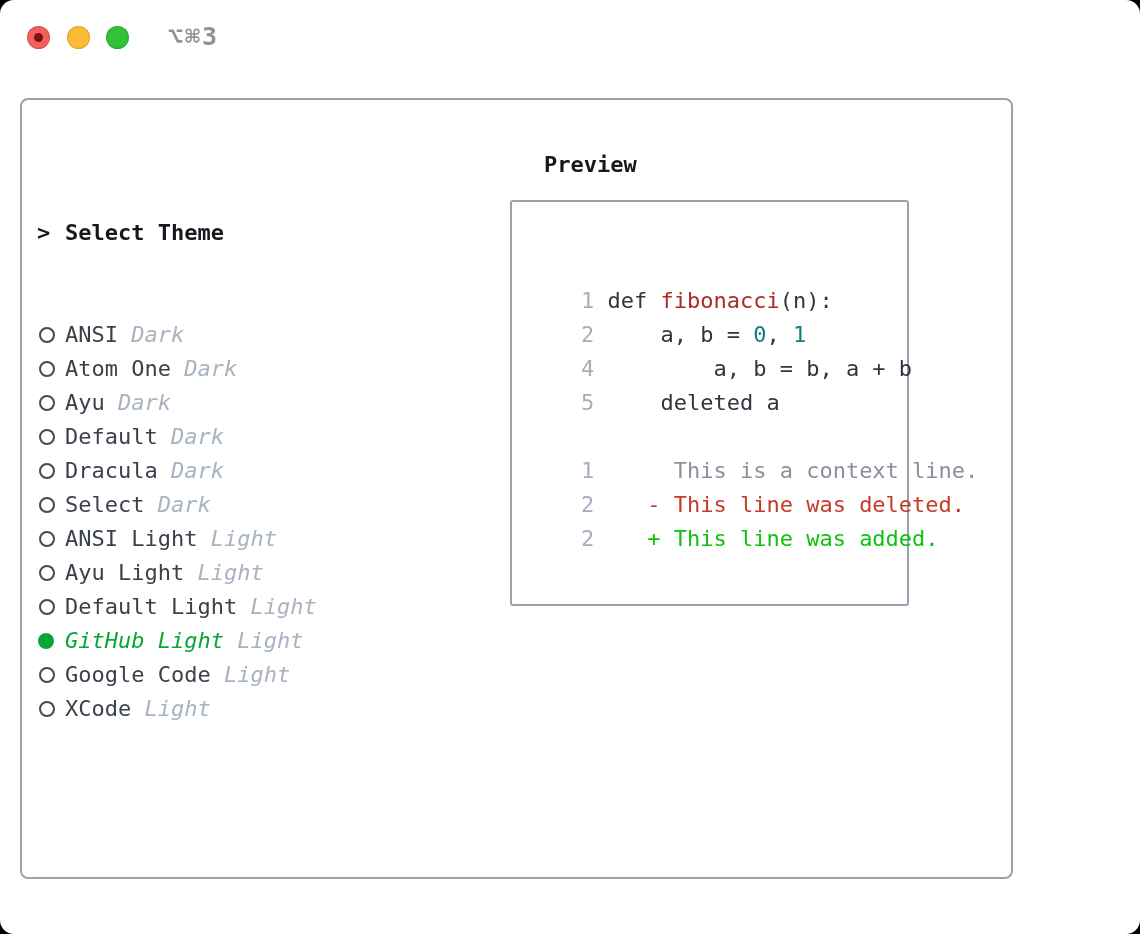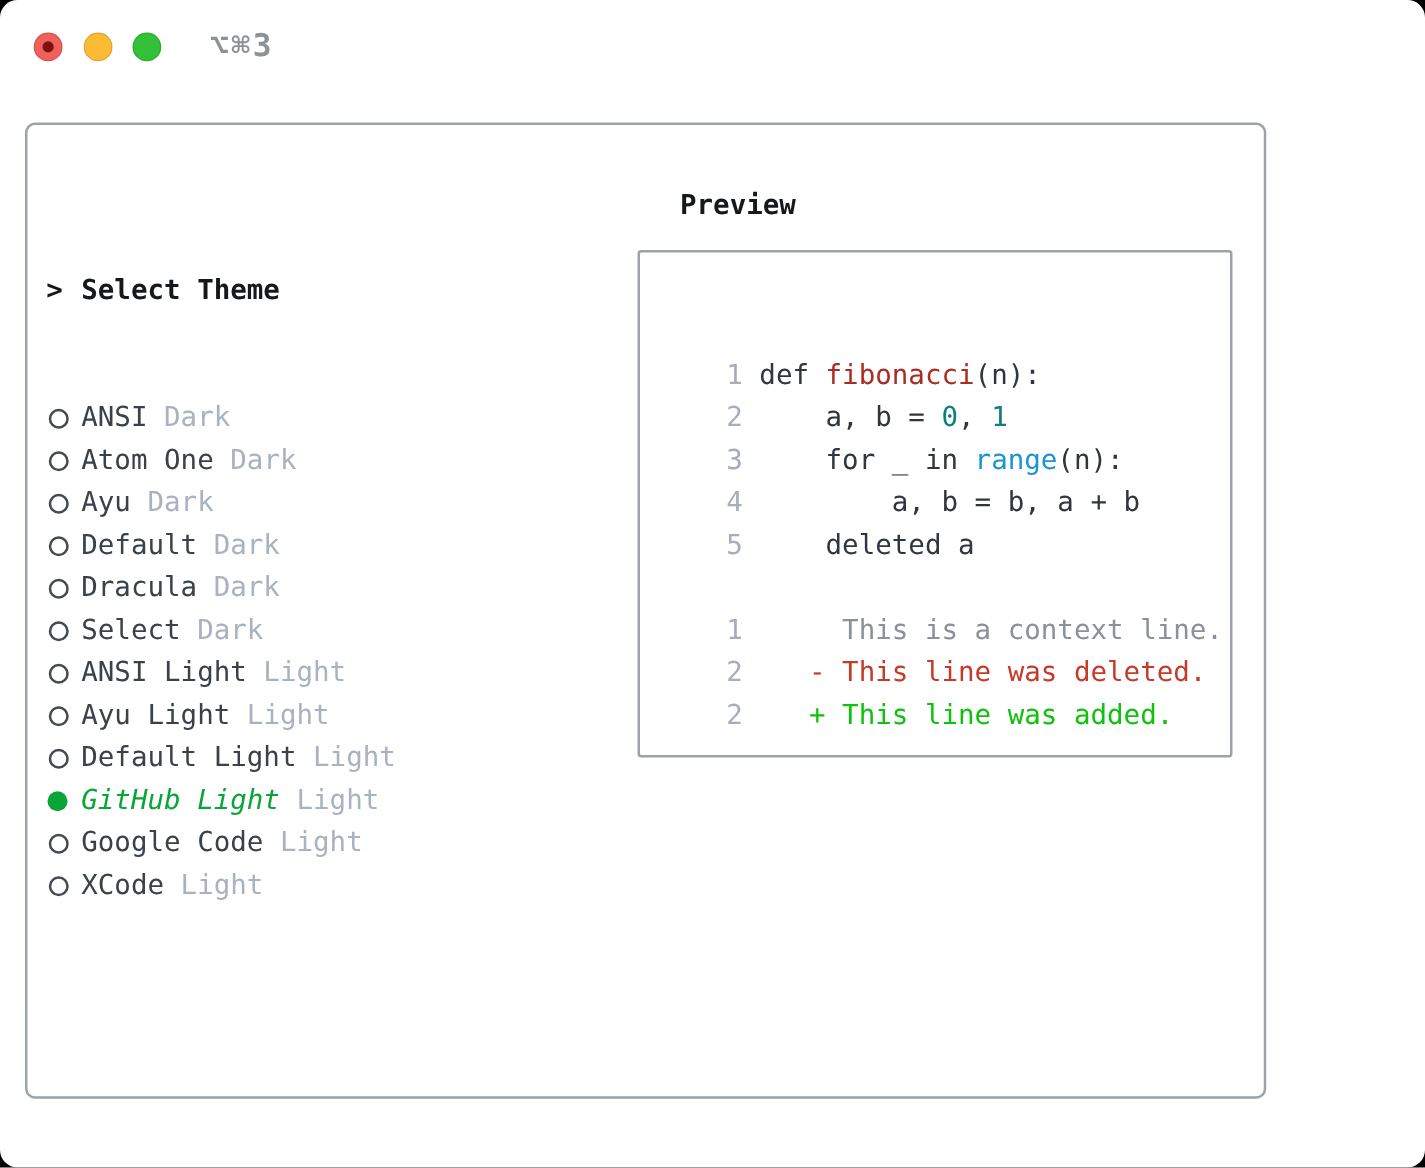--- a/index.html
+++ b/index.html
@@ -65,35 +65,35 @@
   }
   .dot {
     width: 16px; height: 16px; margin-left: 1px;
     border-radius: 50%;
     background: var(--selected-green);
   }
   .hdr-prefix { flex: 0 0 28px; font-weight: bold; color: var(--header-black); }
   .hdr-label  { font-weight: bold; color: var(--header-black); }
   .theme-name { color: var(--text-dark); }
   .theme-name.sel { color: var(--selected-green); font-style: italic; }
-  .variant-tag { color: var(--muted-gray); }
+  .variant-tag { color: var(--muted-gray); font-style: italic; }
   .apply-block { margin-top: 34px; }
   .apply-hdr { color: var(--header-black); }
 
   
   .preview-title {
     position: absolute; left: 480px; top: 48px;
     height: 34px; line-height: 34px;
     font-size: 22px; font-weight: bold;
     color: var(--header-black);
     margin-left: 42px;
   }
   .preview-box {
     position: absolute; left: 488px; top: 100px;
-    width: 476px; height: 406px;
+    width: 399px; height: 406px;
     border: 2px solid var(--border-gray);
     border-radius: 3px;
     box-sizing: border-box;
     background: #fff;
   }
   .code {
     position: absolute; left: 16px; top: 48px;
     font-size: 22px; line-height: 34px;
     white-space: pre;
   }
@@ -162,22 +162,20 @@
     </div>
 
     <div class="preview-title">Preview</div>
 
     <div class="preview-box">
       <div class="code" id="code-block"><div class="cl">
     <span class="ln">1</span><span class="segs"><span class="s-code">def </span><span class="s-function">fibonacci</span><span class="s-code">(n):</span></span>
   </div><div class="cl">
     <span class="ln">2</span><span class="segs"><span class="s-code">    a, b = </span><span class="s-number">0</span><span class="s-code">, </span><span class="s-number">1</span></span>
   </div><div class="cl">
-    <span class="ln">3</span><span class="segs"><span class="s-code">    for _ in </span><span class="s-builtin">range</span><span class="s-code">(n):</span></span>
-  </div><div class="cl">
     <span class="ln">4</span><span class="segs"><span class="s-code">        a, b = b, a + b</span></span>
   </div><div class="cl">
     <span class="ln">5</span><span class="segs"><span class="s-code">    deleted a</span></span>
   </div><div class="cl">
     <span class="ln"></span><span class="segs"></span>
   </div><div class="cl">
     <span class="ln">1</span><span class="segs"><span class="s-context">     This is a context line.</span></span>
   </div><div class="cl">
     <span class="ln">2</span><span class="segs"><span class="s-deleted">   - This line was deleted.</span></span>
   </div><div class="cl">

